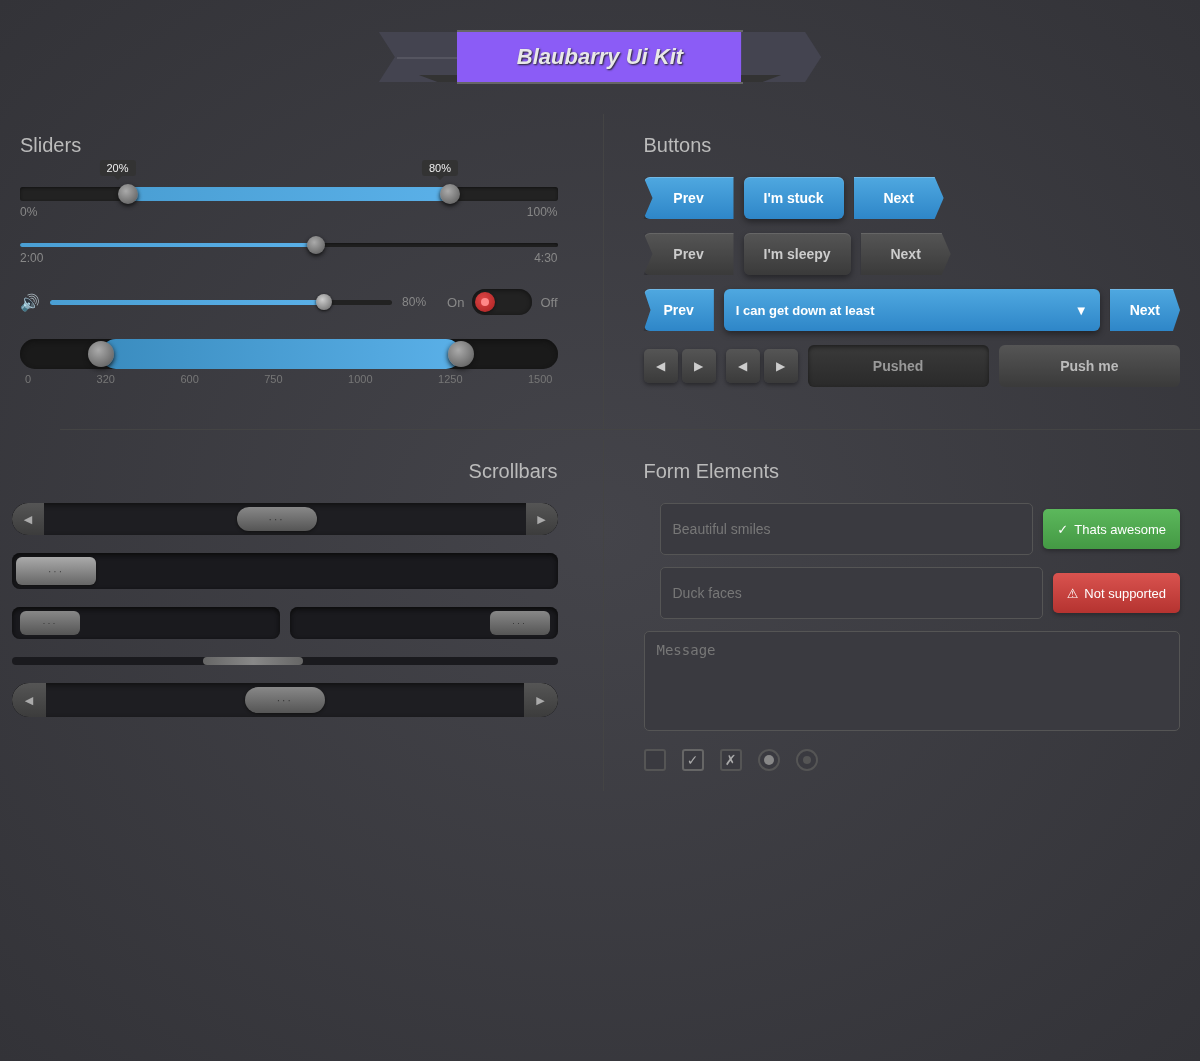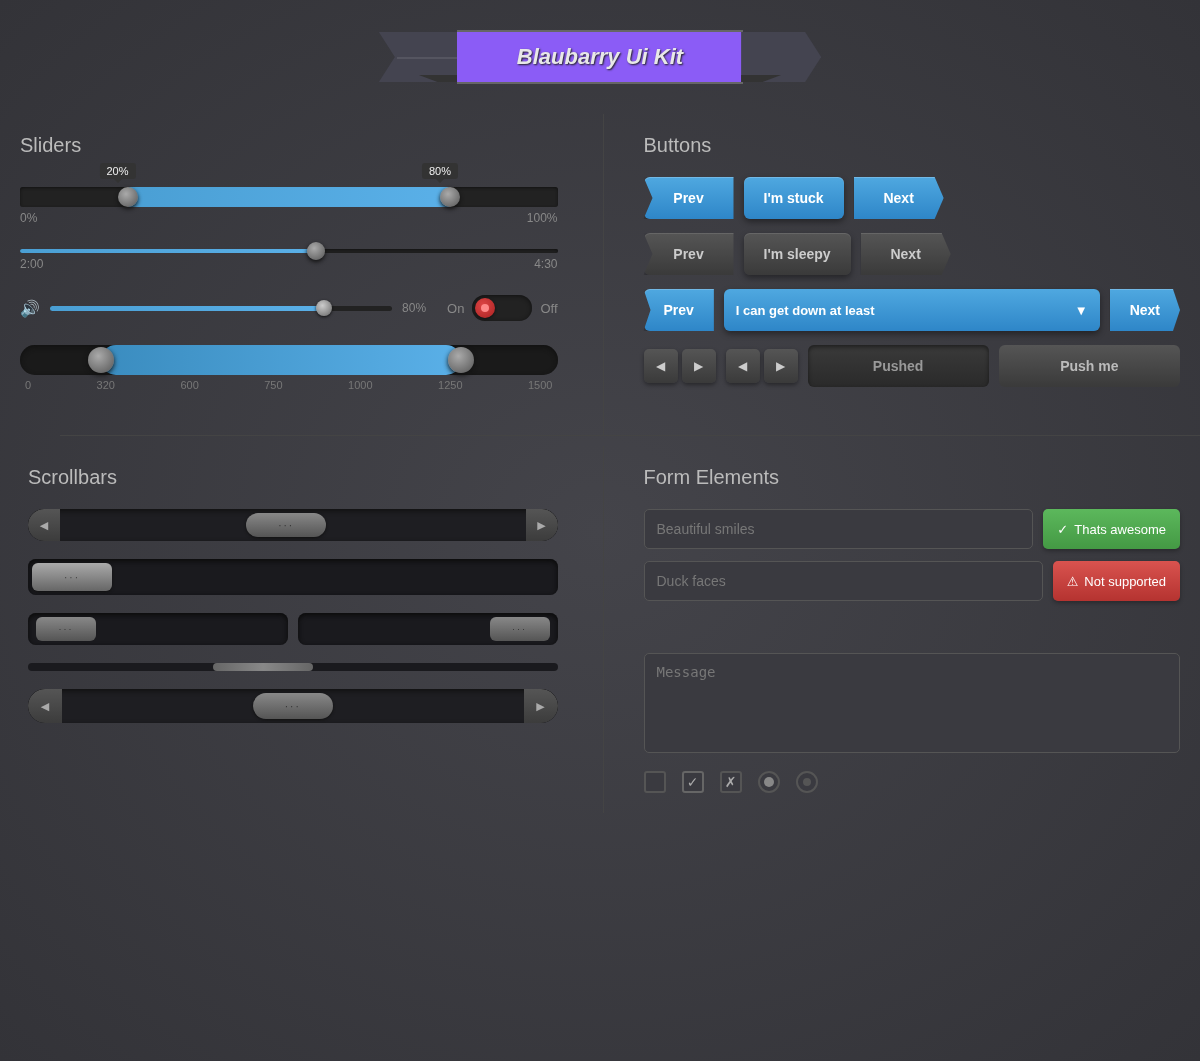--- a/index.html
+++ b/index.html
@@ -68,21 +68,21 @@
     }
     .range-labels {
       display: flex;
       justify-content: space-between;
       font-size: 12px;
       color: #888;
       margin-top: 4px;
     }
     .range-track {
       width: 100%;
-      height: 20px;
+      height: 14px;
       background: #222;
       border-radius: 3px;
       position: relative;
       box-shadow: inset 0 1px 3px #111;
     }
     .range-fill {
       position: absolute;
       top: 0;
       height: 100%;
       background: linear-gradient(to right, #4a9fd4, #5ab0e8);
@@ -320,22 +320,23 @@
       display: flex;
       align-items: center;
       justify-content: center;
       color: #ccc;
       font-size: 12px;
       box-shadow: 0 2px 4px rgba(0,0,0,0.4);
     }
 
     
     .scrollbars-section {
-      padding: 20px 40px 20px 28px;
+      padding: 20px 40px 20px 12px;
       margin-top: 10px;
+      text-align: right;
     }
     .sb-item {
       margin-bottom: 18px;
     }
 
     
     .sb-h {
       display: flex;
       align-items: center;
       gap: 0;
@@ -506,28 +507,29 @@
 
     .form-input-row {
       display: flex;
       align-items: center;
       gap: 10px;
       margin-bottom: 12px;
     }
 
     .form-input {
       flex: 1;
-      height: 40px;
+      height: 52px;
       background: #3a3a40;
       border: 1px solid #555;
       border-radius: 5px;
       padding: 8px 12px;
       color: #aaa;
       font-size: 14px;
       outline: none;
+      margin-left: 16px;
     }
     .form-input::placeholder { color: #777; }
 
     .badge-green {
       height: 40px;
       background: linear-gradient(to bottom, #5cb85c, #449944);
       color: #fff;
       border-radius: 5px;
       padding: 0 14px;
       display: flex;
@@ -556,21 +558,20 @@
       height: 100px;
       background: #3a3a40;
       border: 1px solid #555;
       border-radius: 5px;
       padding: 10px 12px;
       color: #aaa;
       font-size: 14px;
       outline: none;
       resize: none;
       margin-bottom: 14px;
-      margin-top: 40px;
     }
     .form-textarea::placeholder { color: #777; }
 
     
     .form-controls-row {
       display: flex;
       align-items: center;
       gap: 16px;
     }
 

